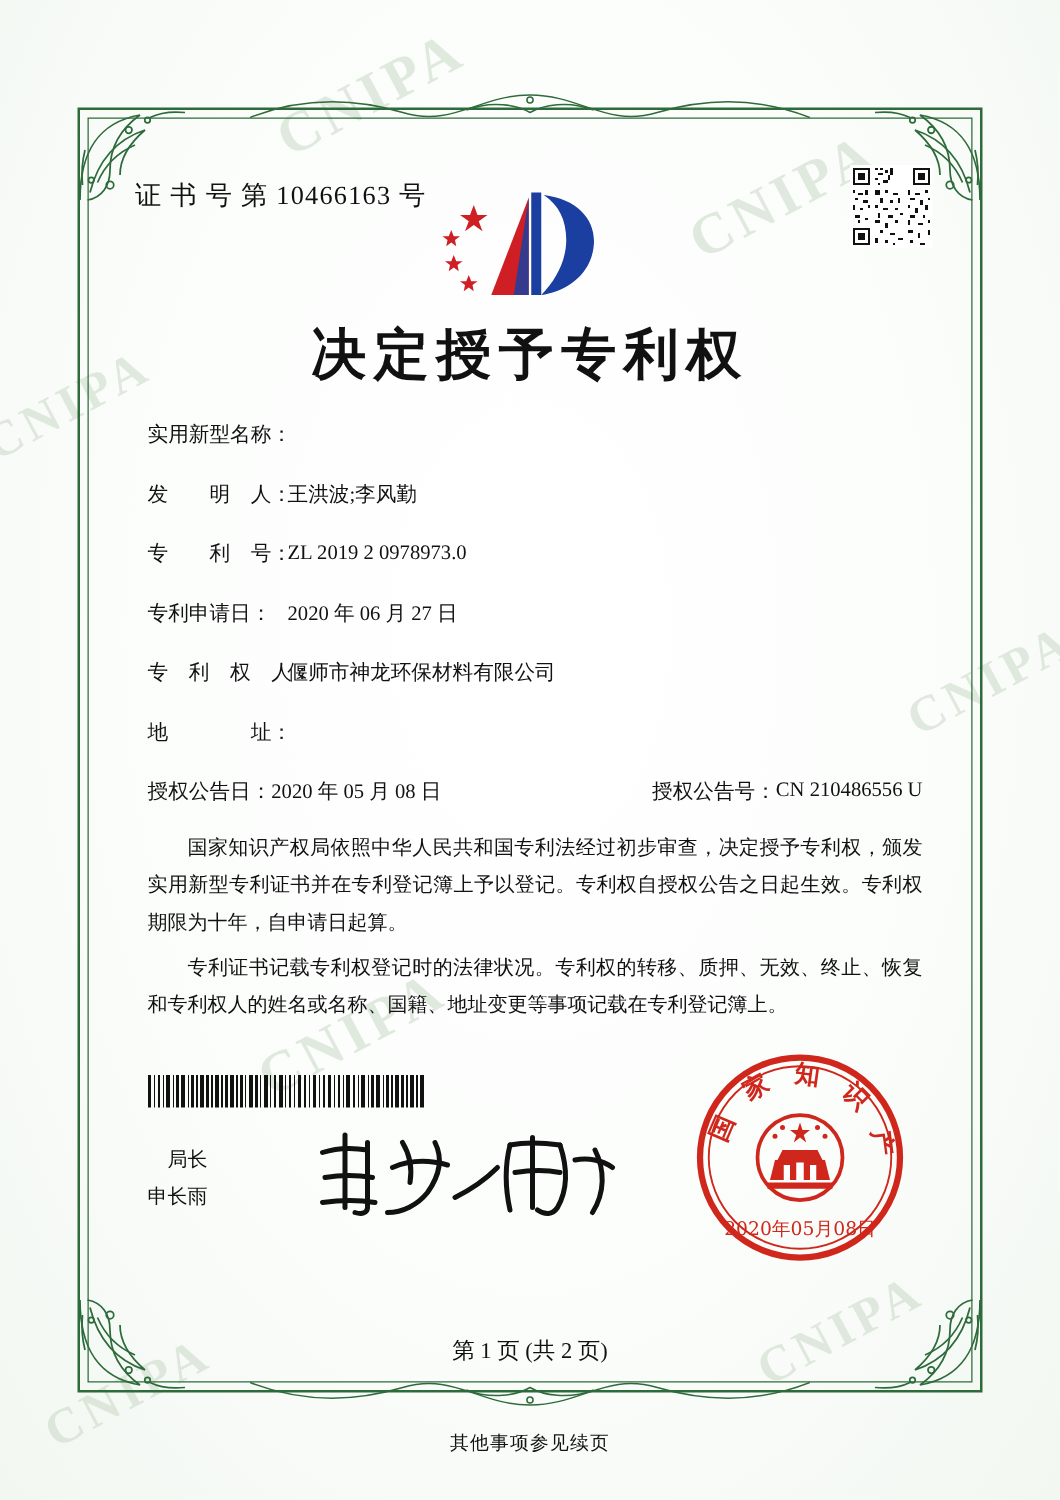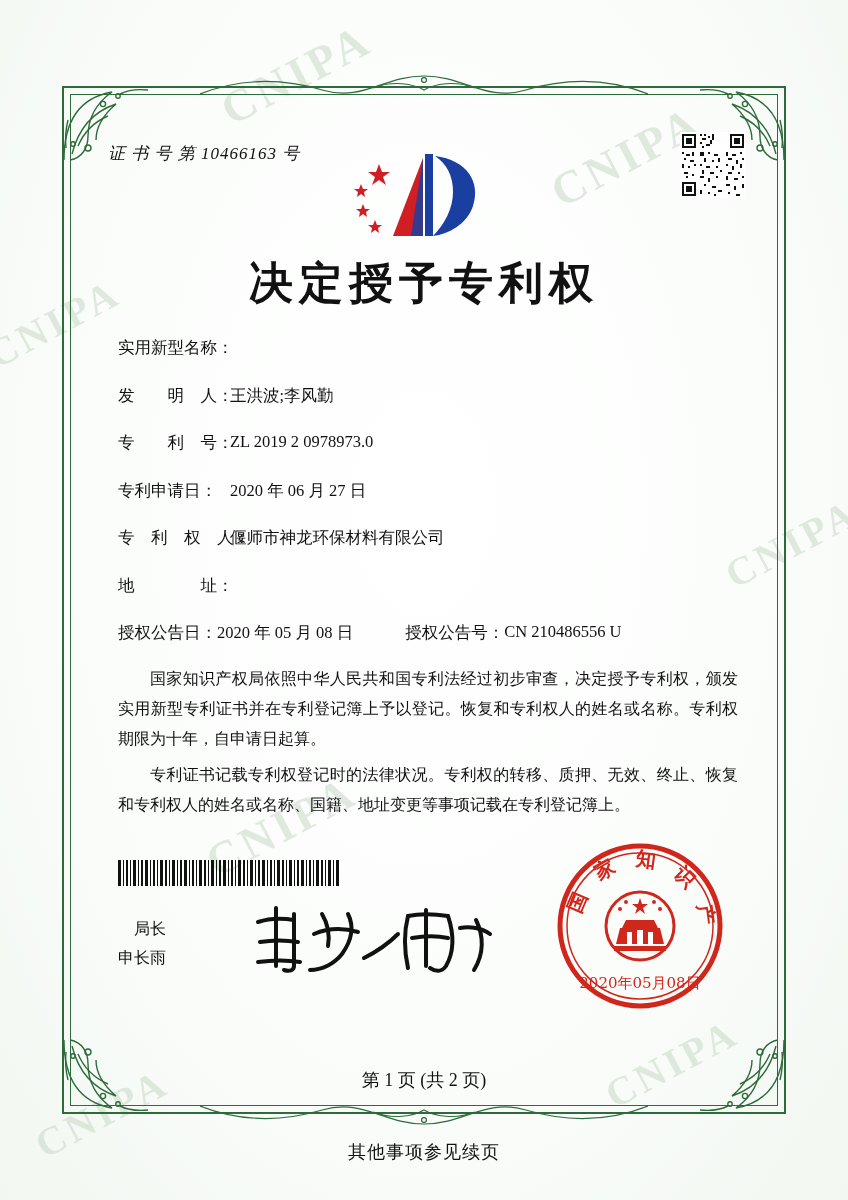--- a/index.html
+++ b/index.html
@@ -53,21 +53,21 @@
   .edge-bottom{
     position:absolute;left:200px;right:200px;bottom:74px;height:26px;color:#2e6b3b;transform:scaleY(-1);
   }
   .edge-top svg,.edge-bottom svg{width:100%;height:100%;display:block;}
 
   
   .content{position:absolute;left:70px;top:94px;right:70px;bottom:94px;}
 
   .cert-no{
     position:absolute;left:38px;top:48px;
-    font-size:17px;color:#111;letter-spacing:1px;font-style:italic;
+    font-size:21px;color:#111;letter-spacing:1px;
   }
 
   .qr{
     position:absolute;right:32px;top:38px;width:66px;height:66px;
   }
   .qr svg{display:block;}
 
   .logo{
     position:absolute;left:50%;top:56px;transform:translateX(-50%);
     width:150px;height:92px;
@@ -82,21 +82,21 @@
 
   .fields{
     position:absolute;left:48px;right:40px;top:243px;
     font-size:16.5px;color:#111;
   }
   .row{display:flex;align-items:flex-start;margin-bottom:25.5px;}
   .lbl{
     width:112px;flex:none;letter-spacing:0px;white-space:nowrap;
   }
   .val{flex:1;}
-  .row-two{display:flex;align-items:flex-start;margin-bottom:8px;}
+  .row-two{display:flex;align-items:flex-start;margin-bottom:8px;justify-content:space-between;}
   .row-two .seg{display:flex;}
   .row-two .seg.second{margin-left:52px;}
   .seg .lbl{width:auto;margin-right:0;}
 
   .para{
     position:absolute;left:48px;right:40px;top:570px;
     font-size:16px;line-height:30px;color:#111;text-align:justify;
   }
   .para p{margin:0 0 6px 0;text-indent:2em;}
 
@@ -112,21 +112,21 @@
   }
   .seal{
     position:absolute;right:54px;top:748px;width:168px;height:168px;
   }
   .pageno{
     position:absolute;left:0;right:0;bottom:14px;text-align:center;
     font-size:18px;color:#111;
   }
   .footnote{
     position:absolute;left:0;right:0;bottom:32px;text-align:center;
-    font-size:18px;color:#111;letter-spacing:1px;
+    font-size:15px;color:#111;letter-spacing:1px;
   }
 </style>
 </head>
 <body>
 
 <div class="page">
 
   <div class="wm big" style="left:215px;top:48px;">CNIPA</div>
   <div class="wm big" style="left:545px;top:130px;">CNIPA</div>
   <div class="wm mid" style="left:-18px;top:300px;">CNIPA</div>
@@ -337,21 +337,21 @@
           <span>2020 年 05 月 08 日</span>
         </div>
         <div class="seg second">
           <span>授权公告号：</span>
           <span>CN 210486556 U</span>
         </div>
       </div>
     </div>
 
     <div class="para">
-      <p>国家知识产权局依照中华人民共和国专利法经过初步审查，决定授予专利权，颁发实用新型专利证书并在专利登记簿上予以登记。恢复和专利权人的姓名或名称。专利权期限为十年，自申请日起算。</p>
+      <p>国家知识产权局依照中华人民共和国专利法经过初步审查，决定授予专利权，颁发实用新型专利证书并在专利登记簿上予以登记。专利权自授权公告之日起生效。专利权期限为十年，自申请日起算。</p>
       <p>专利证书记载专利权登记时的法律状况。专利权的转移、质押、无效、终止、恢复和专利权人的姓名或名称、国籍、地址变更等事项记载在专利登记簿上。</p>
     </div>
 
     <div class="barcode">
       <svg width="222" height="26" viewBox="0 0 222 26" shape-rendering="crispEdges">
         <g fill="#111">
           <rect x="0" y="0" width="3" height="26"></rect>
             <rect x="5" y="0" width="1" height="26"></rect>
           <rect x="8" y="0" width="2" height="26"></rect>
             <rect x="12" y="0" width="1" height="26"></rect>

